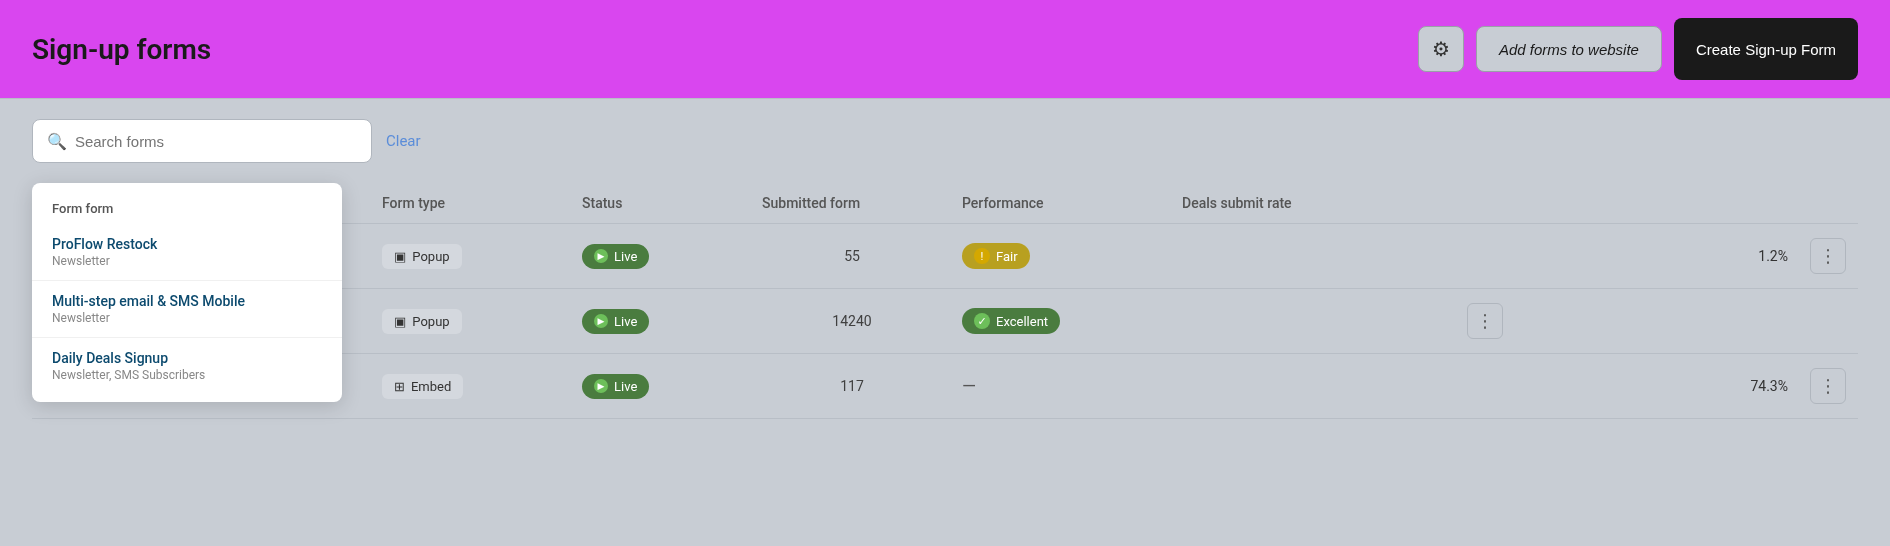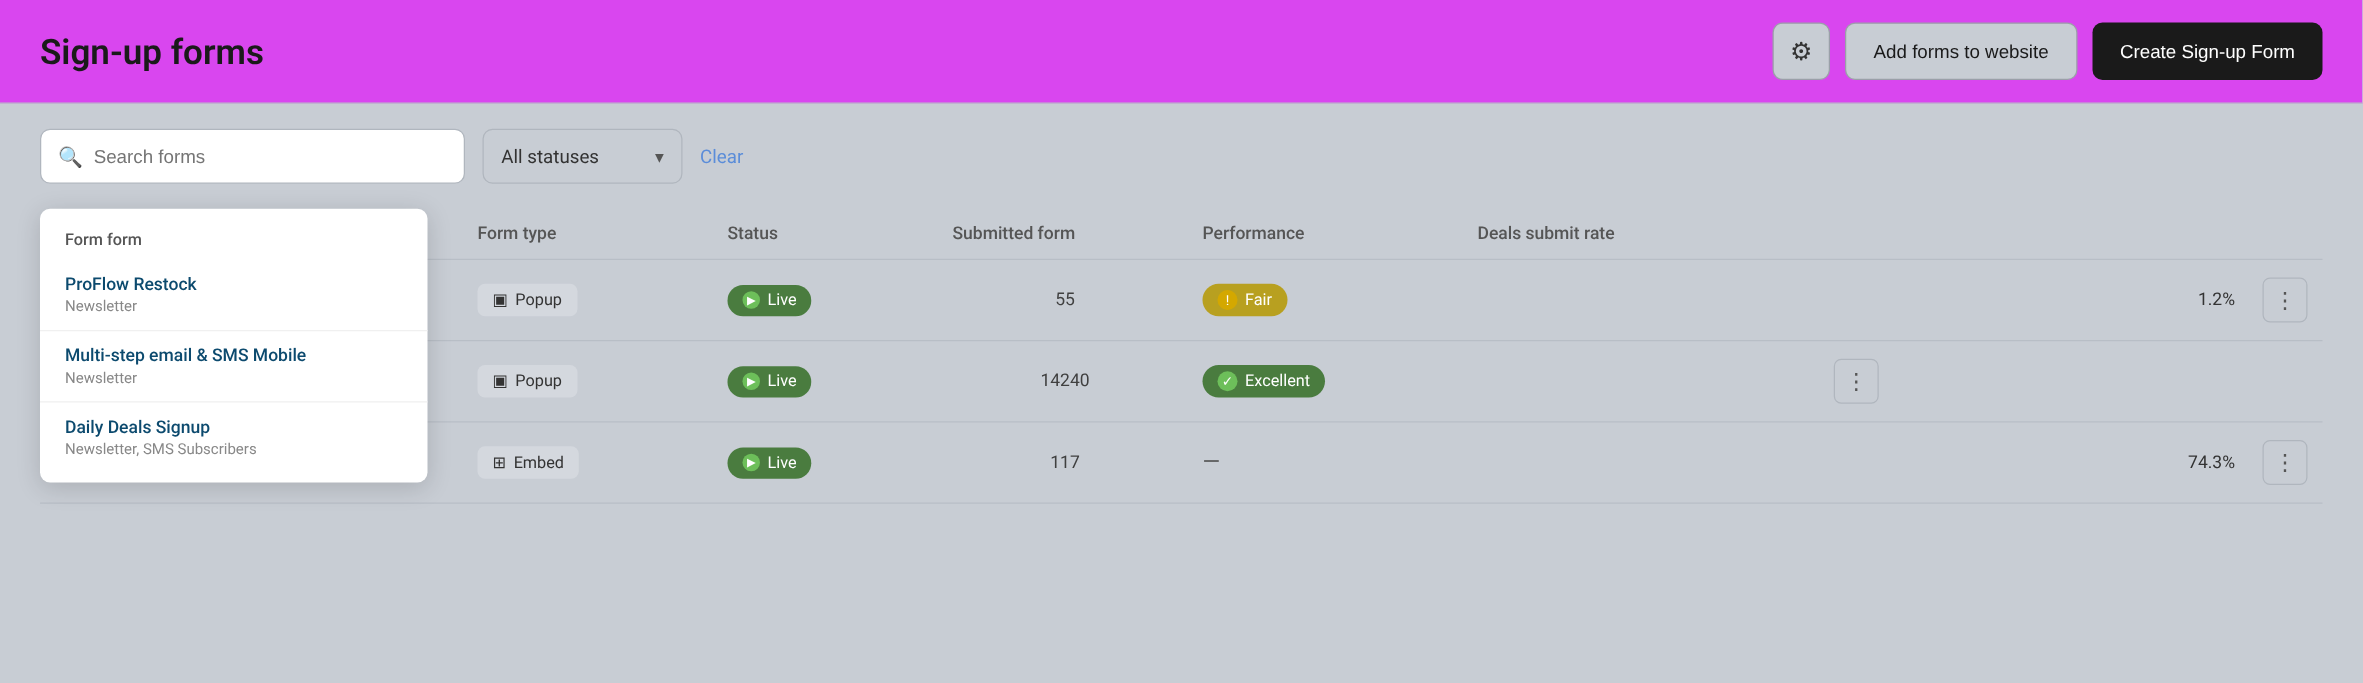--- a/index.html
+++ b/index.html
@@ -49,24 +49,25 @@
     .add-forms-btn {
       height: 46px;
       padding: 0 22px;
       border: 1.5px solid #9aa0a8;
       border-radius: 8px;
       background: #c8cdd4;
       font-size: 15px;
       font-weight: 500;
       color: #1a1a1a;
       cursor: pointer;
+      font-style: italic;
     }
 
     .create-btn {
-      height: 46px;
+      height: 62px;
       padding: 0 22px;
       border: none;
       border-radius: 8px;
       background: #1a1a1a;
       font-size: 15px;
       font-weight: 500;
       color: #fff;
       cursor: pointer;
     }
 
@@ -354,24 +355,20 @@
     <button class="add-forms-btn">Add forms to website</button>
     <button class="create-btn">Create Sign-up Form</button>
   </div>
 </div>
 
 <div class="toolbar">
   <div class="search-box">
     <span class="search-icon">🔍</span>
     <input class="search-input" type="text" placeholder="Search forms" style="">
   </div>
-  <div class="status-select">
-    <span class="label">All statuses</span>
-    <span class="chevron">▾</span>
-  </div>
   <a class="clear-link">Clear</a>
 </div>
 
 <div class="main-content">
   <div class="table-wrapper">
 
     <div class="table-header">
       <div class="th"></div>
       <div class="th">Form type</div>
       <div class="th">Status</div>

